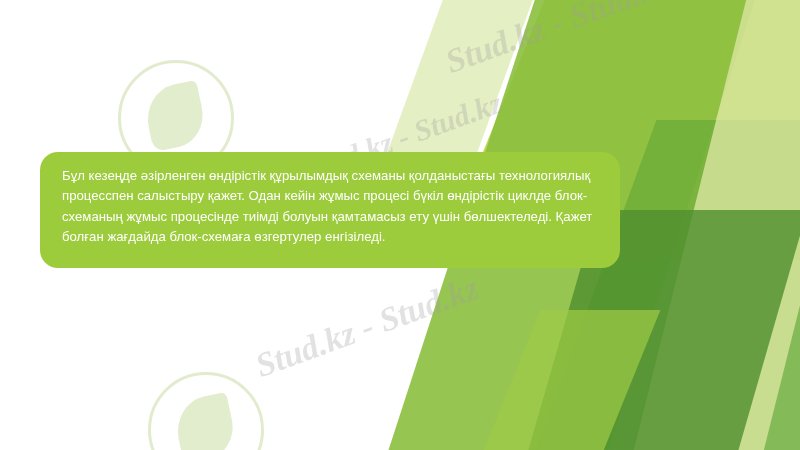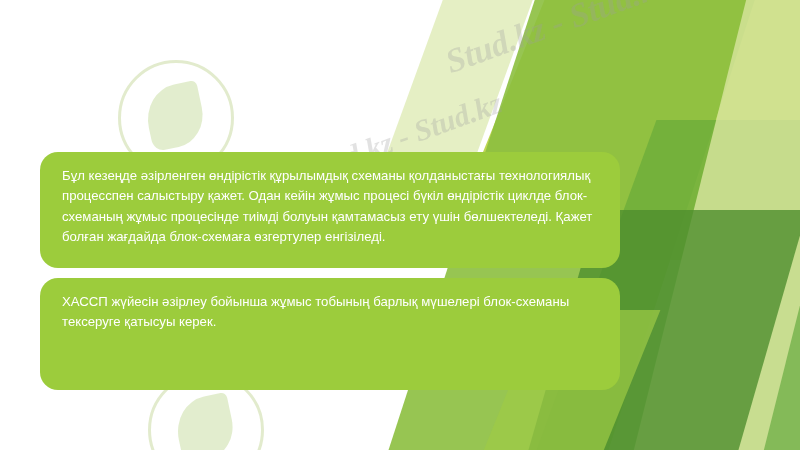--- a/index.html
+++ b/index.html
@@ -179,17 +179,14 @@
 
   <div class="watermark wm1">Stud.kz - Stud.kz</div>
   <div class="watermark wm2">Stud.kz - Stud.kz</div>
   <div class="watermark wm3">Stud.kz - Stud.kz</div>
 
 
   <div class="body-box body-box-1">
     <span class="body-text">Бұл кезеңде әзірленген өндірістік құрылымдық схеманы қолданыстағы технологиялық процесспен салыстыру қажет. Одан кейін жұмыс процесі бүкіл өндірістік циклде блок-схеманың жұмыс процесінде тиімді болуын қамтамасыз ету үшін бөлшектеледі. Қажет болған жағдайда блок-схемаға өзгертулер енгізіледі.</span>
   </div>
 
-  <div class="body-box body-box-2">
-    <span class="body-text">ХАССП жүйесін әзірлеу бойынша жұмыс тобының барлық мүшелері блок-схеманы тексеруге қатысуы керек.</span>
-  </div>
 
 </div>
 
 </body></html>

